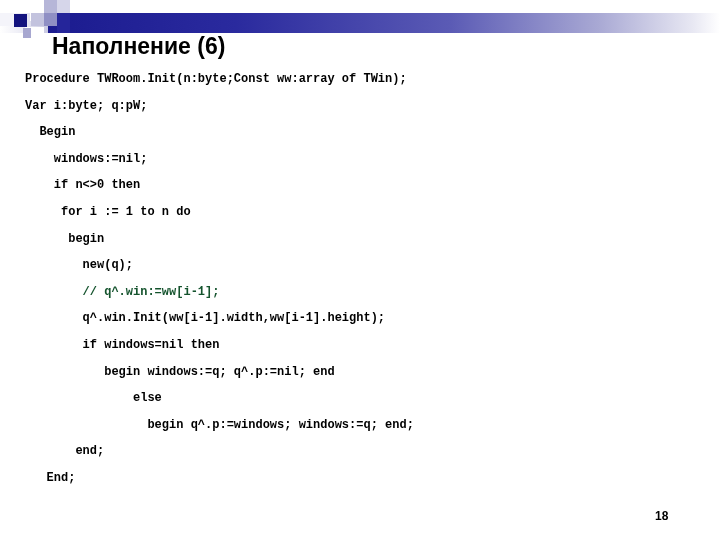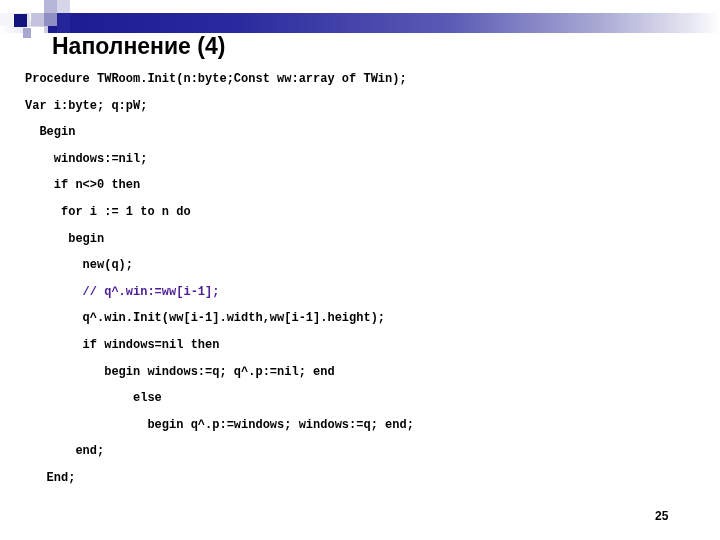--- a/index.html
+++ b/index.html
@@ -79,21 +79,21 @@
     font-weight: bold;
     color: #000000;
     line-height: 26.6px;
     white-space: pre;
   }
   #code-block .code-line {
     white-space: pre;
     height: 26.6px;
   }
   #code-block .comment {
-    color: #4c1d95;
+    color: #14532d;
   }
 
   
   #page-number {
     position: absolute;
     left: 655px;
     top: 509px;
     font-family: "Liberation Sans", sans-serif;
     font-size: 12px;
     font-weight: bold;
@@ -112,17 +112,17 @@
   <div class="sq sq-c"></div>
   <div class="sq sq-d"></div>
   <div class="sq sq-e"></div>
   <div class="sq sq-f"></div>
   <div class="sq sq-g"></div>
   <div class="sq sq-i"></div>
   <div class="sq sq-j"></div>
   <div class="sq sq-h"></div>
 </div>
 
-<div id="slide-title">Наполнение (4)</div>
+<div id="slide-title">Наполнение (6)</div>
 
 <div id="code-block"><div class="code-line">Procedure TWRoom.Init(n:byte;Const ww:array of TWin);</div><div class="code-line">Var i:byte; q:pW;</div><div class="code-line">  Begin</div><div class="code-line">    windows:=nil;</div><div class="code-line">    if n&lt;&gt;0 then</div><div class="code-line">     for i := 1 to n do</div><div class="code-line">      begin</div><div class="code-line">        new(q);</div><div class="code-line comment">        // q^.win:=ww[i-1];</div><div class="code-line">        q^.win.Init(ww[i-1].width,ww[i-1].height);</div><div class="code-line">        if windows=nil then</div><div class="code-line">           begin windows:=q; q^.p:=nil; end</div><div class="code-line">               else</div><div class="code-line">                 begin q^.p:=windows; windows:=q; end;</div><div class="code-line">       end;</div><div class="code-line">   End;</div></div>
 
-<div id="page-number">25</div>
+<div id="page-number">18</div>
 
 </body></html>

